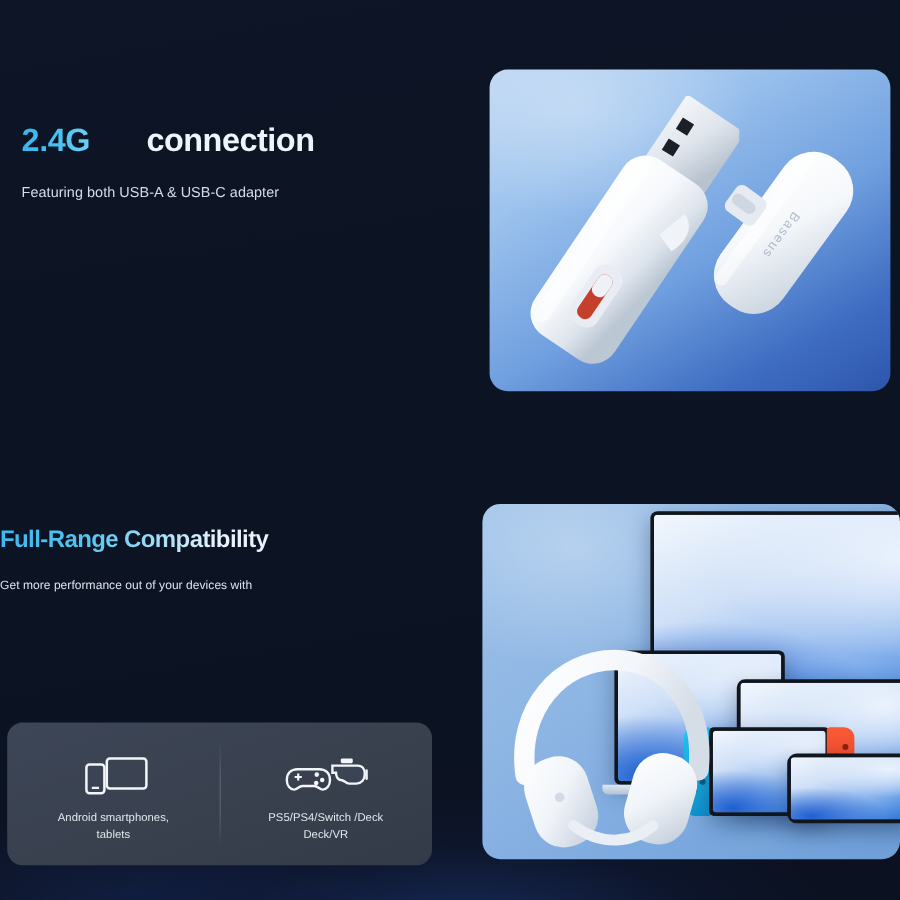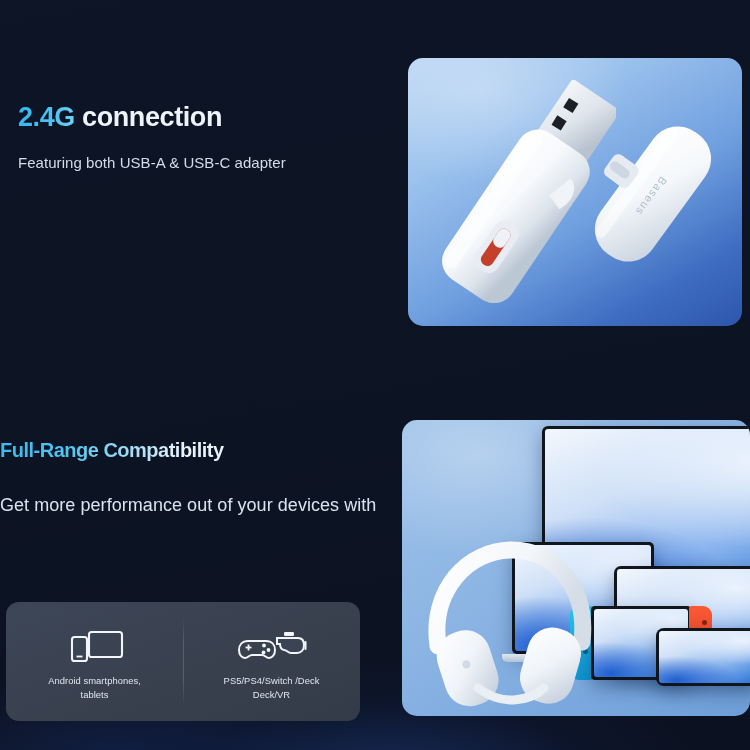--- a/index.html
+++ b/index.html
@@ -25,35 +25,35 @@
   .headline {
     font-size:27px; font-weight:700; letter-spacing:-0.4px;
     line-height:1.32; white-space:nowrap;
   }
   .headline.h-b { font-size:20px; letter-spacing:-0.5px; padding-left:0px; }
 
   .g-cyan {
     background:linear-gradient(95deg,#35b6ef 0%, #49c3f2 55%, #6fd0f5 100%);
     -webkit-background-clip:text; background-clip:text; color:transparent;
   }
-  .g-white { color:#eef4fb; }
+  .g-white { color:#eef4fb;margin-left:40px; }
   .g-fade {
     background:linear-gradient(90deg,#eef4fb 0%, #9fd8f2 45%, #4fc0f0 100%);
     -webkit-background-clip:text; background-clip:text; color:transparent;
   }
   .g-mix {
     background:linear-gradient(90deg,#3bb9f0 0%, #53c6f2 18%, #eaf3fb 46%, #e9f2fb 62%, #62cdf4 92%, #3fbaef 100%);
     -webkit-background-clip:text; background-clip:text; color:transparent;
   }
 
   .subcopy {
-    margin-top:15px; font-size:15px; color:#d3dde9;
+    margin-top:15px; font-size:12px; color:#d3dde9;
     line-height:1.62; font-weight:400; letter-spacing:0.05px;
   }
-  .copy-b .subcopy { margin-top:28px; font-size:18px; color:#dbe4ee; }
+  .copy-b .subcopy { margin-top:18px; font-size:10px; color:#dbe4ee; }
 
   
   .compat {
     position:absolute; left:6px; top:602px; width:354px; height:119px;
     background:linear-gradient(160deg,#3d4657 0%, #39414f 52%, #333b49 100%);
     border-radius:13px; display:flex; align-items:stretch;
   }
   .compat-cell {
     flex:1; display:flex; flex-direction:column;
     align-items:center; justify-content:center; gap:9px;

